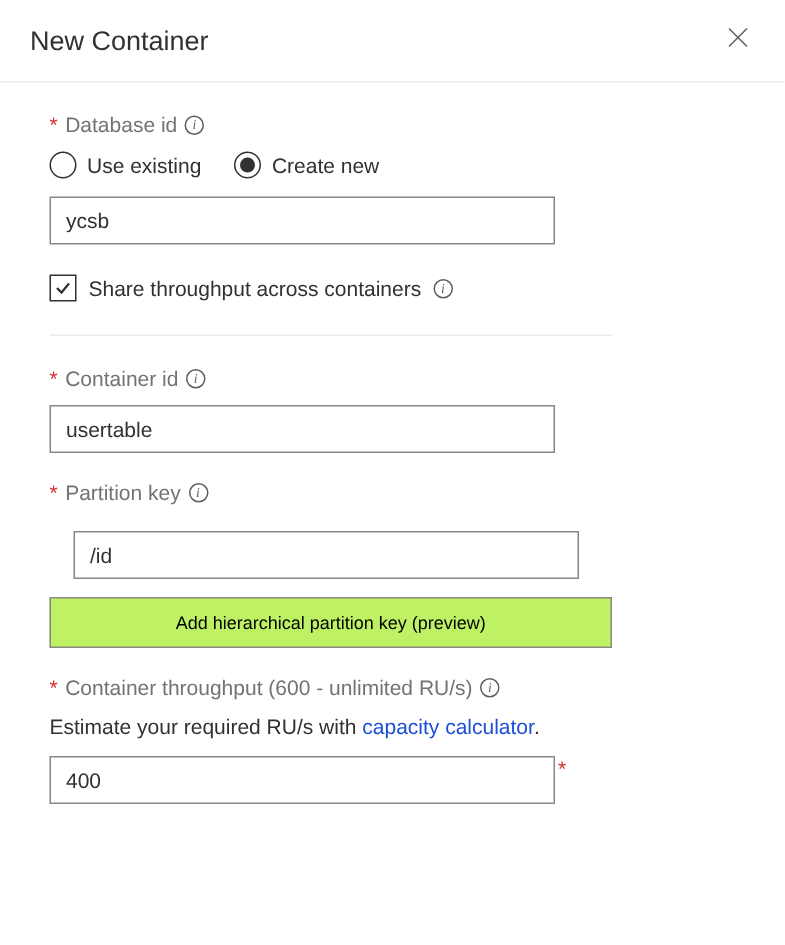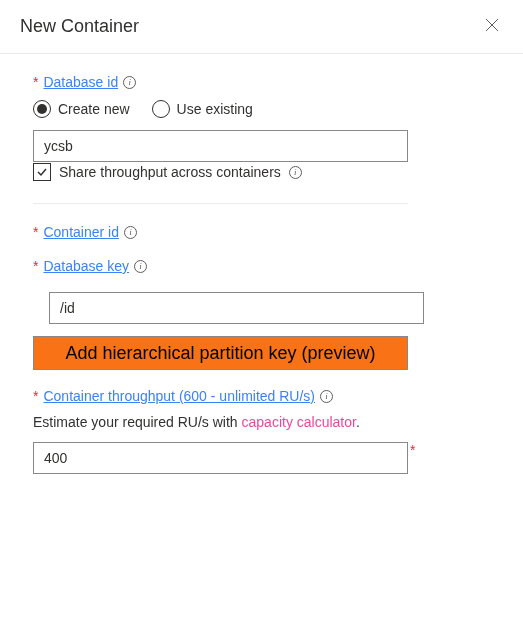--- a/index.html
+++ b/index.html
@@ -37,21 +37,21 @@
     .form-section {
       margin-bottom: 18px;
     }
     .label-row {
       display: flex;
       align-items: center;
       gap: 5px;
       margin-bottom: 10px;
     }
     .required { color: #d13438; }
-    .label-text { color: #3b82f6; text-decoration: underline; }
+    .label-text { color: #737373; }
     .info-icon {
       display: inline-flex;
       align-items: center;
       justify-content: center;
       width: 13px;
       height: 13px;
       border: 1px solid #605e5c;
       border-radius: 50%;
       font-size: 9px;
       color: #605e5c;
@@ -83,34 +83,34 @@
       flex-shrink: 0;
     }
     .radio-circle.checked::after {
       content: "";
       width: 10px;
       height: 10px;
       background: #323130;
       border-radius: 50%;
     }
     .text-input {
-      width: 375px;
+      width: 337px;
       height: 32px;
       border: 1px solid #8a8886;
       padding: 0 10px;
       font-size: 14px;
       font-family: inherit;
       color: #323130;
       background: #fff;
     }
     .checkbox-row {
       display: flex;
       align-items: center;
       gap: 8px;
-      margin-top: 1px;
+      margin-top: 20px;
     }
     .checkbox {
       width: 18px;
       height: 18px;
       border: 1px solid #323130;
       display: inline-flex;
       align-items: center;
       justify-content: center;
       cursor: pointer;
       flex-shrink: 0;
@@ -120,32 +120,32 @@
     .divider {
       border: none;
       border-top: 1px solid #edebe9;
       margin: 22px 0 20px 0;
       width: 375px;
     }
     .btn-outline {
       width: 375px;
       height: 34px;
       border: 1px solid #8a8886;
-      background: #f97316;
-      font-size: 18px;
+      background: #bef264;
+      font-size: 12px;
       font-family: inherit;
       cursor: pointer;
       margin-top: 12px;
     }
     .estimate-text {
       font-size: 14px;
       color: #323130;
       margin-bottom: 12px;
     }
-    .link-text { color: #ec4899; cursor: pointer; }
+    .link-text { color: #1d4ed8; cursor: pointer; }
     .input-with-required {
       display: flex;
       align-items: flex-start;
     }
     .trailing-required {
       color: #d13438;
       margin-left: 2px;
     }
   </style>
 </head>
@@ -163,26 +163,26 @@
 <div class="content">
 
   <div class="form-section">
     <div class="label-row">
       <span class="required">*</span>
       <span class="label-text">Database id</span>
       <span class="info-icon">i</span>
     </div>
     <div class="radio-row">
       <div class="radio-opt">
+        <span class="radio-circle"></span>
+        <span>Use existing</span>
+      </div>
+      <div class="radio-opt">
         <span class="radio-circle checked"></span>
         <span>Create new</span>
-      </div>
-      <div class="radio-opt">
-        <span class="radio-circle"></span>
-        <span>Use existing</span>
       </div>
     </div>
     <input type="text" class="text-input" value="ycsb" style="">
     <div class="checkbox-row">
       <span class="checkbox checked">
         <svg width="12" height="12" viewBox="0 0 12 12">
             <path d="M2 6 L5 9 L10 3" stroke="#323130" stroke-width="1.5" fill="none"></path>
           </svg>
       </span>
       <span>Share throughput across containers</span>
@@ -191,26 +191,27 @@
   </div>
 
   <hr class="divider">
 
   <div class="form-section">
     <div class="label-row">
       <span class="required">*</span>
       <span class="label-text">Container id</span>
       <span class="info-icon">i</span>
     </div>
-  </div>
-
-  <div class="form-section">
-    <div class="label-row">
-      <span class="required">*</span>
-      <span class="label-text">Database key</span>
+    <input type="text" class="text-input" value="usertable" style="">
+  </div>
+
+  <div class="form-section">
+    <div class="label-row">
+      <span class="required">*</span>
+      <span class="label-text">Partition key</span>
       <span class="info-icon">i</span>
     </div>
     <input type="text" class="text-input" style="margin-top: 8px; margin-left: 16px;" value="/id">
     <button class="btn-outline">Add hierarchical partition key (preview)</button>
   </div>
 
   <div class="form-section">
     <div class="label-row">
       <span class="required">*</span>
       <span class="label-text">Container throughput (600 - unlimited RU/s)</span>

